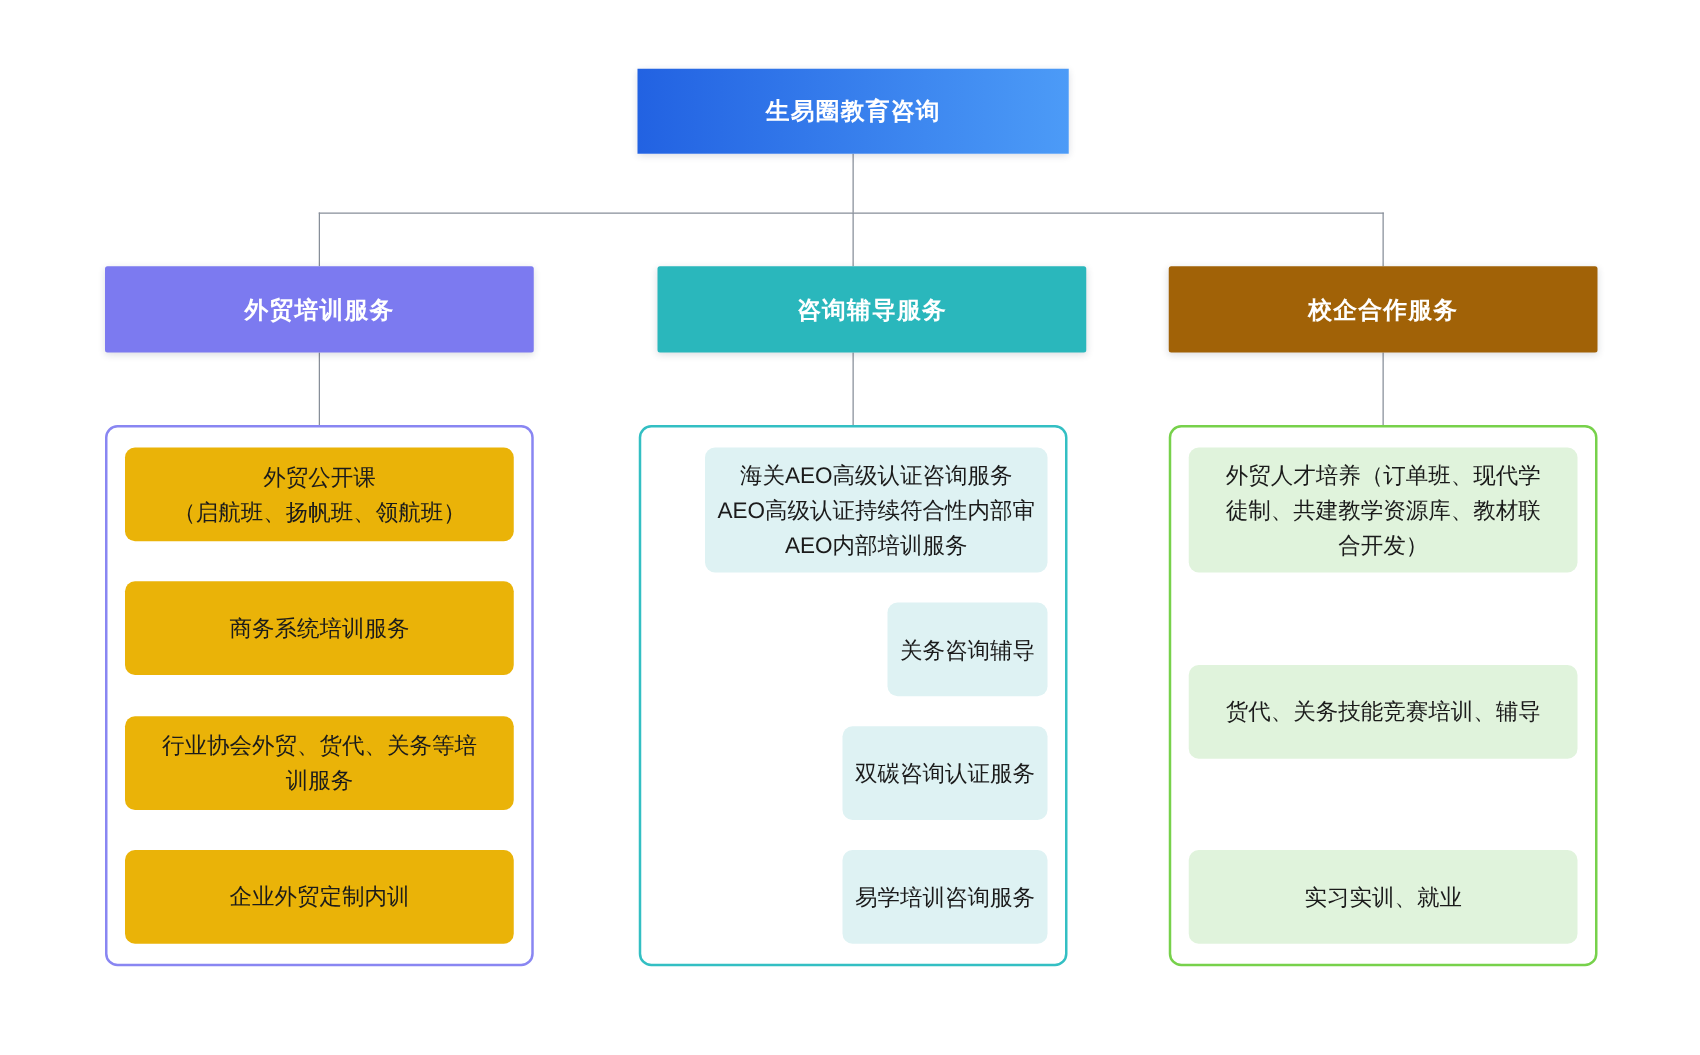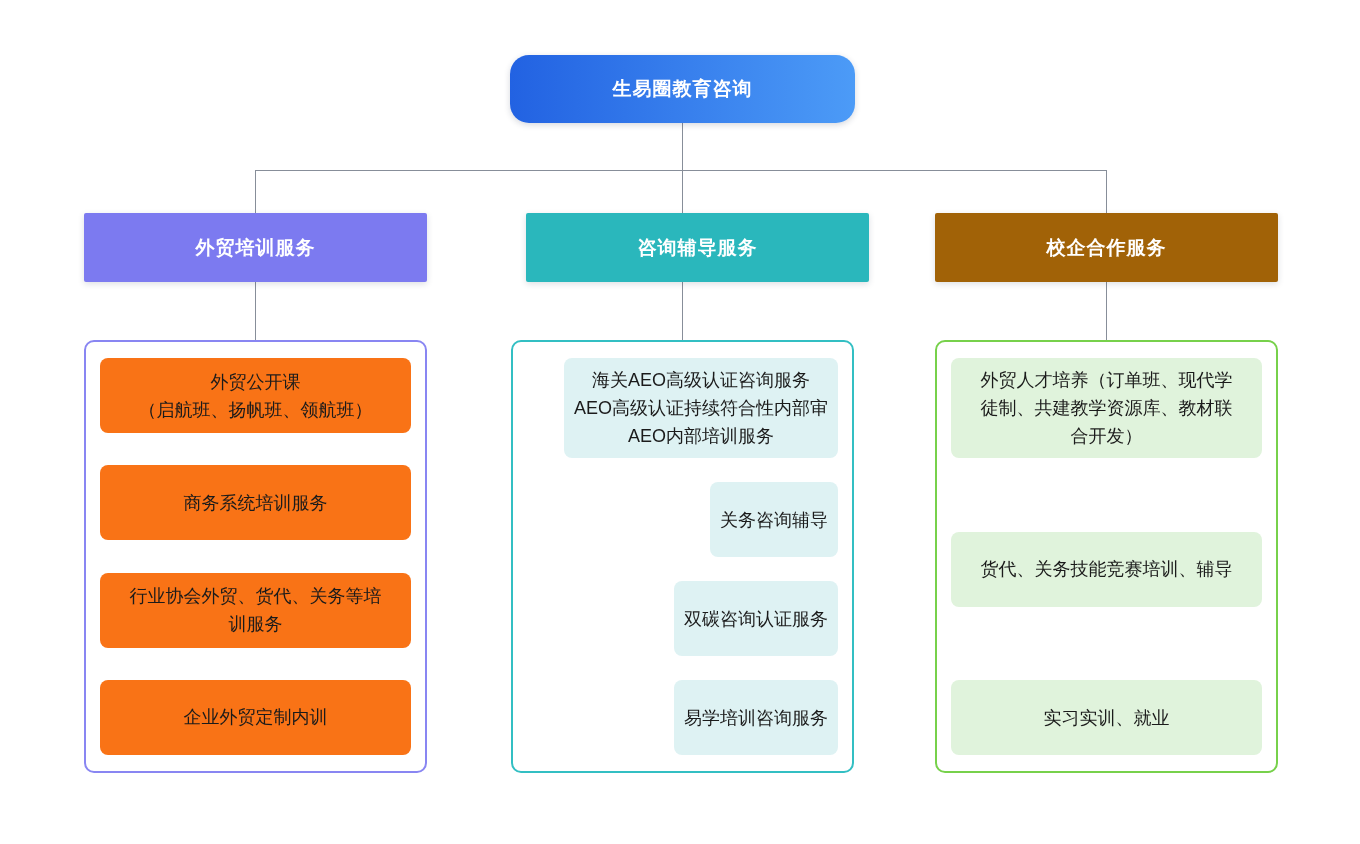--- a/index.html
+++ b/index.html
@@ -23,21 +23,21 @@
   .conn.v { width: 1px; }
   .conn.h { height: 1px; }
 
   
   .root-node {
     position: absolute;
     left: 510px;
     top: 55px;
     width: 345px;
     height: 68px;
-    border-radius: 19px;
+    border-radius: 0;
     background: linear-gradient(90deg, #2262E2 0%, #4C9BF7 100%);
     color: #ffffff;
     font-size: 19px;
     font-weight: 700;
     display: flex;
     align-items: center;
     justify-content: center;
     box-shadow: 0 2px 6px rgba(30, 40, 70, 0.18);
     letter-spacing: 1px;
   }
@@ -89,21 +89,21 @@
     padding: 8px 10px;
     display: flex;
     align-items: center;
     justify-content: center;
     text-align: center;
     font-size: 18px;
     line-height: 28px;
     color: #1b1b1b;
     white-space: pre-line;
   }
-  .item-purple { background: #f97316; }
+  .item-purple { background: #eab308; }
   .item-teal   { background: #DEF2F3; }
   .item-green  { background: #E0F3DC; }
 </style>
 </head>
 <body>
 
 <div class="canvas">
 
   <div class="conn v" style="left:682px; top:123px; height:47px;"></div>
   <div class="conn h" style="left:255px; top:170px; width:852px;"></div>

